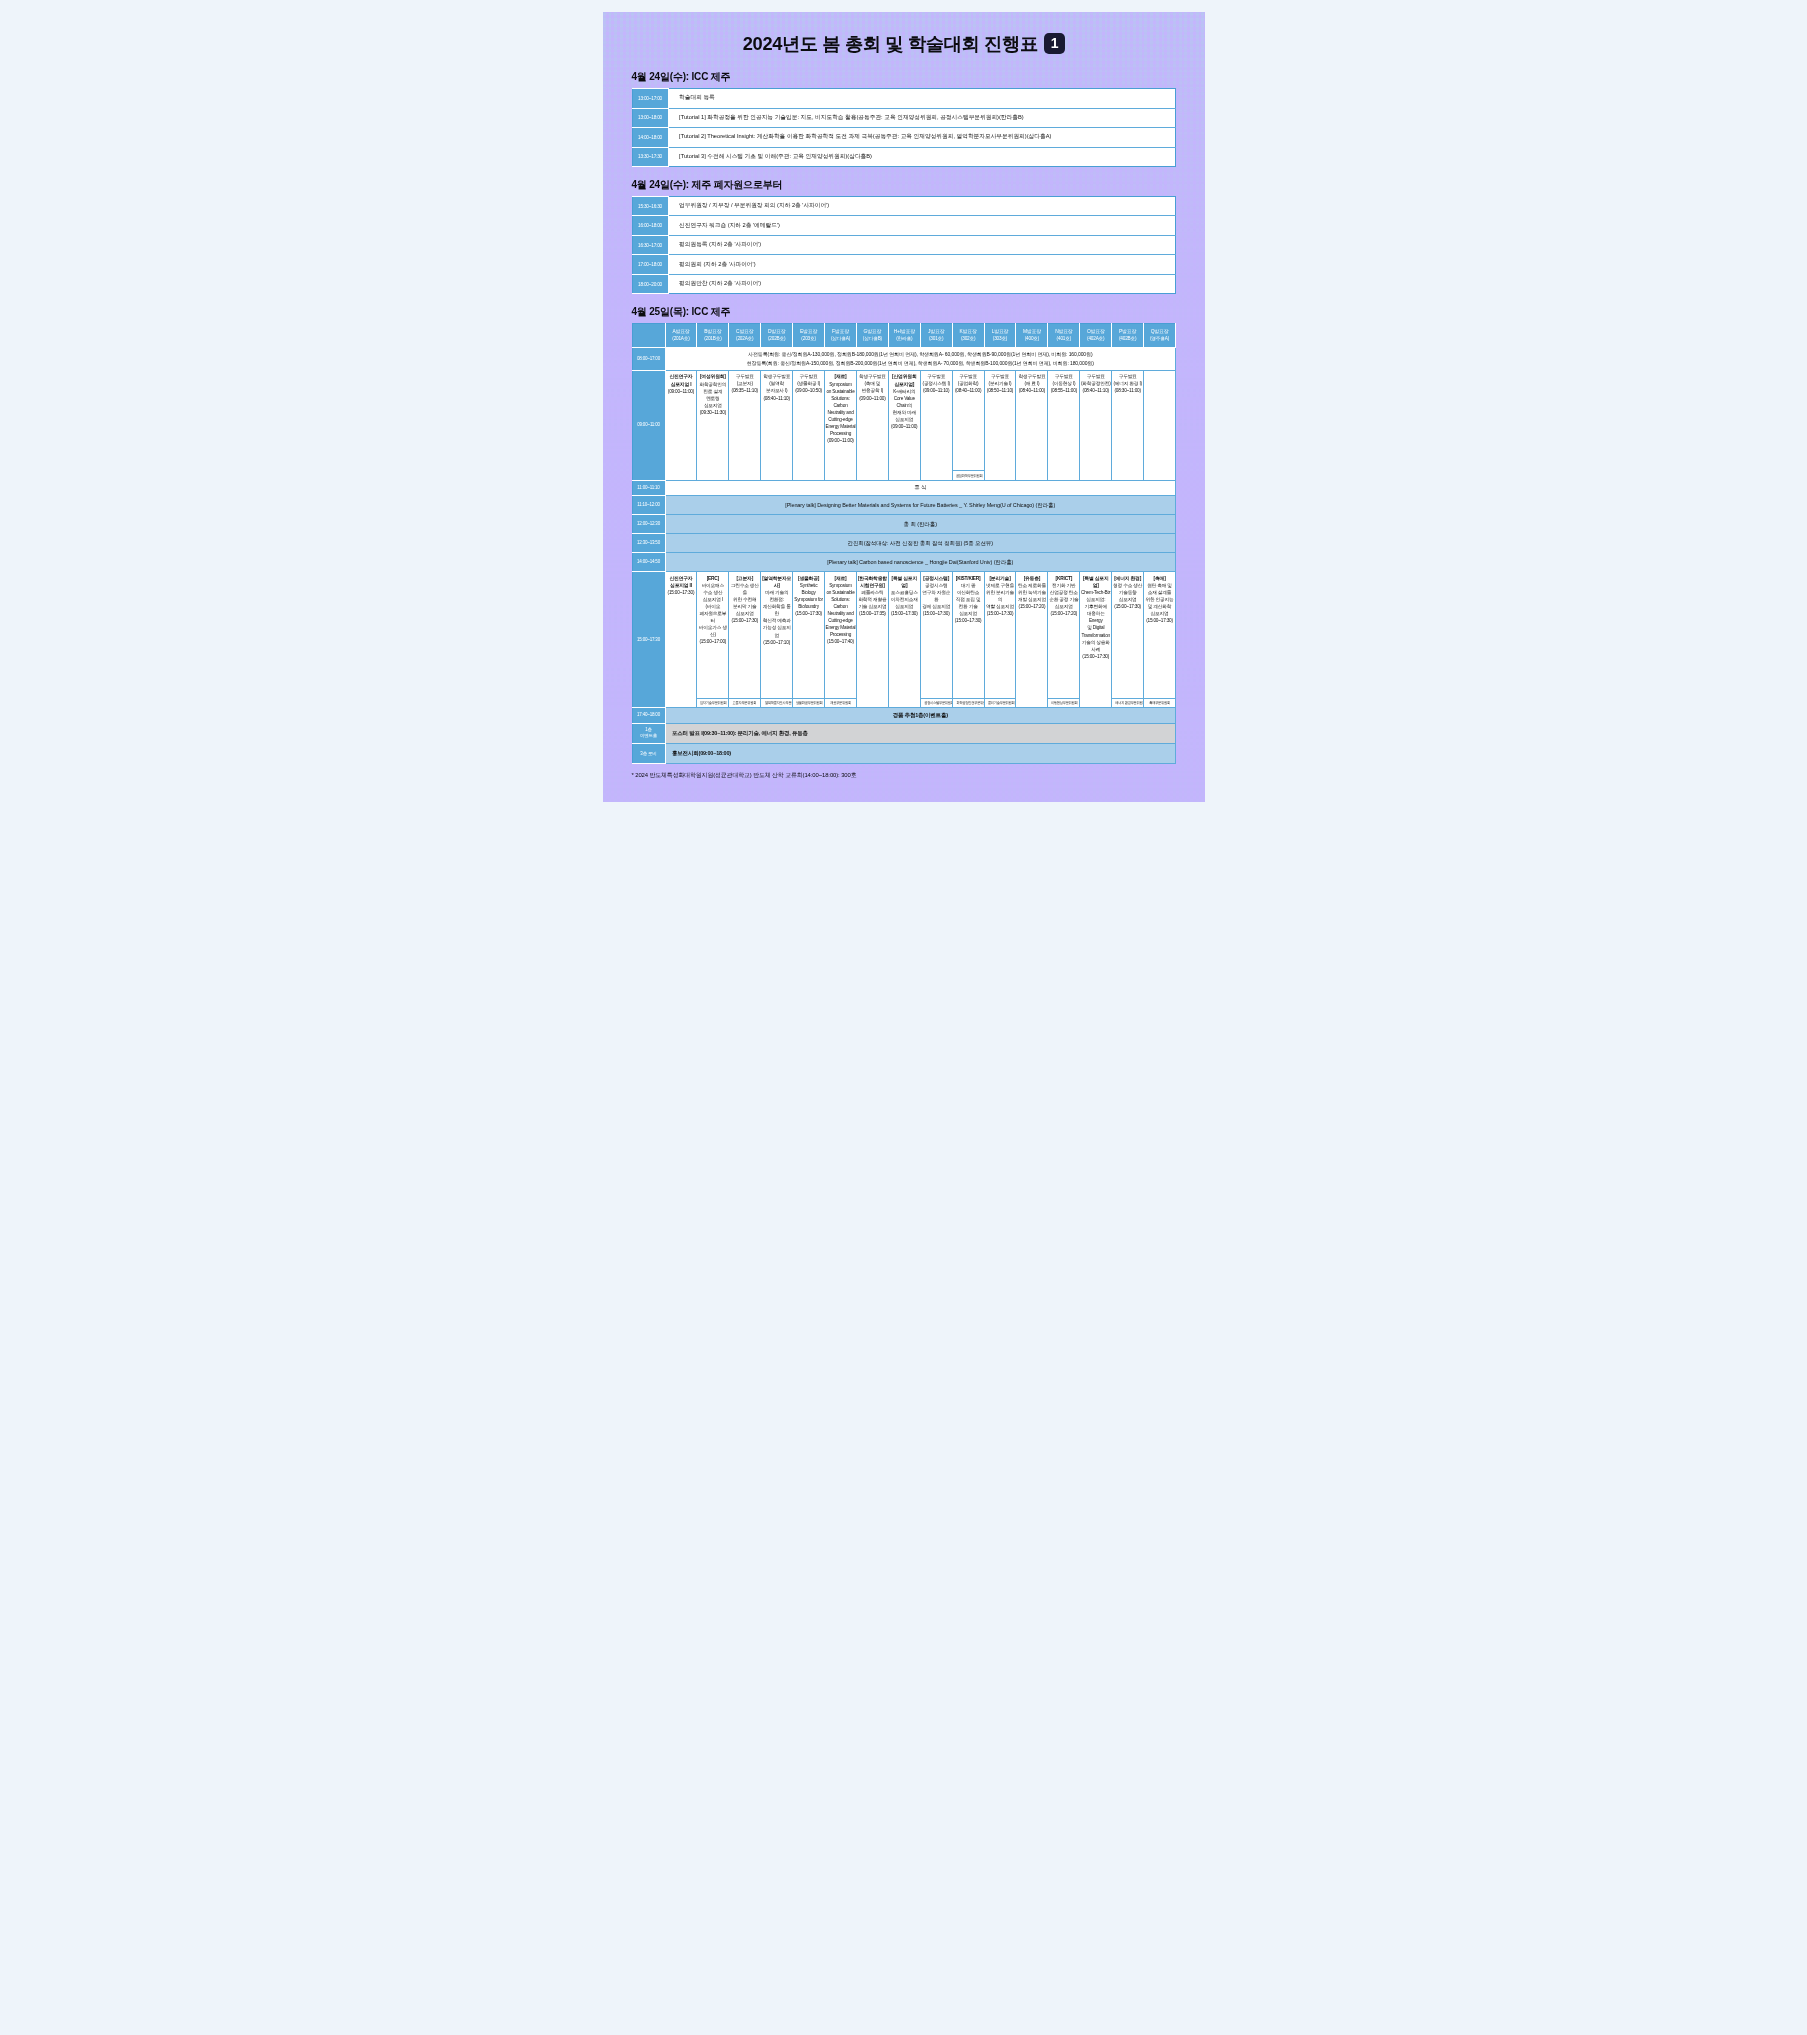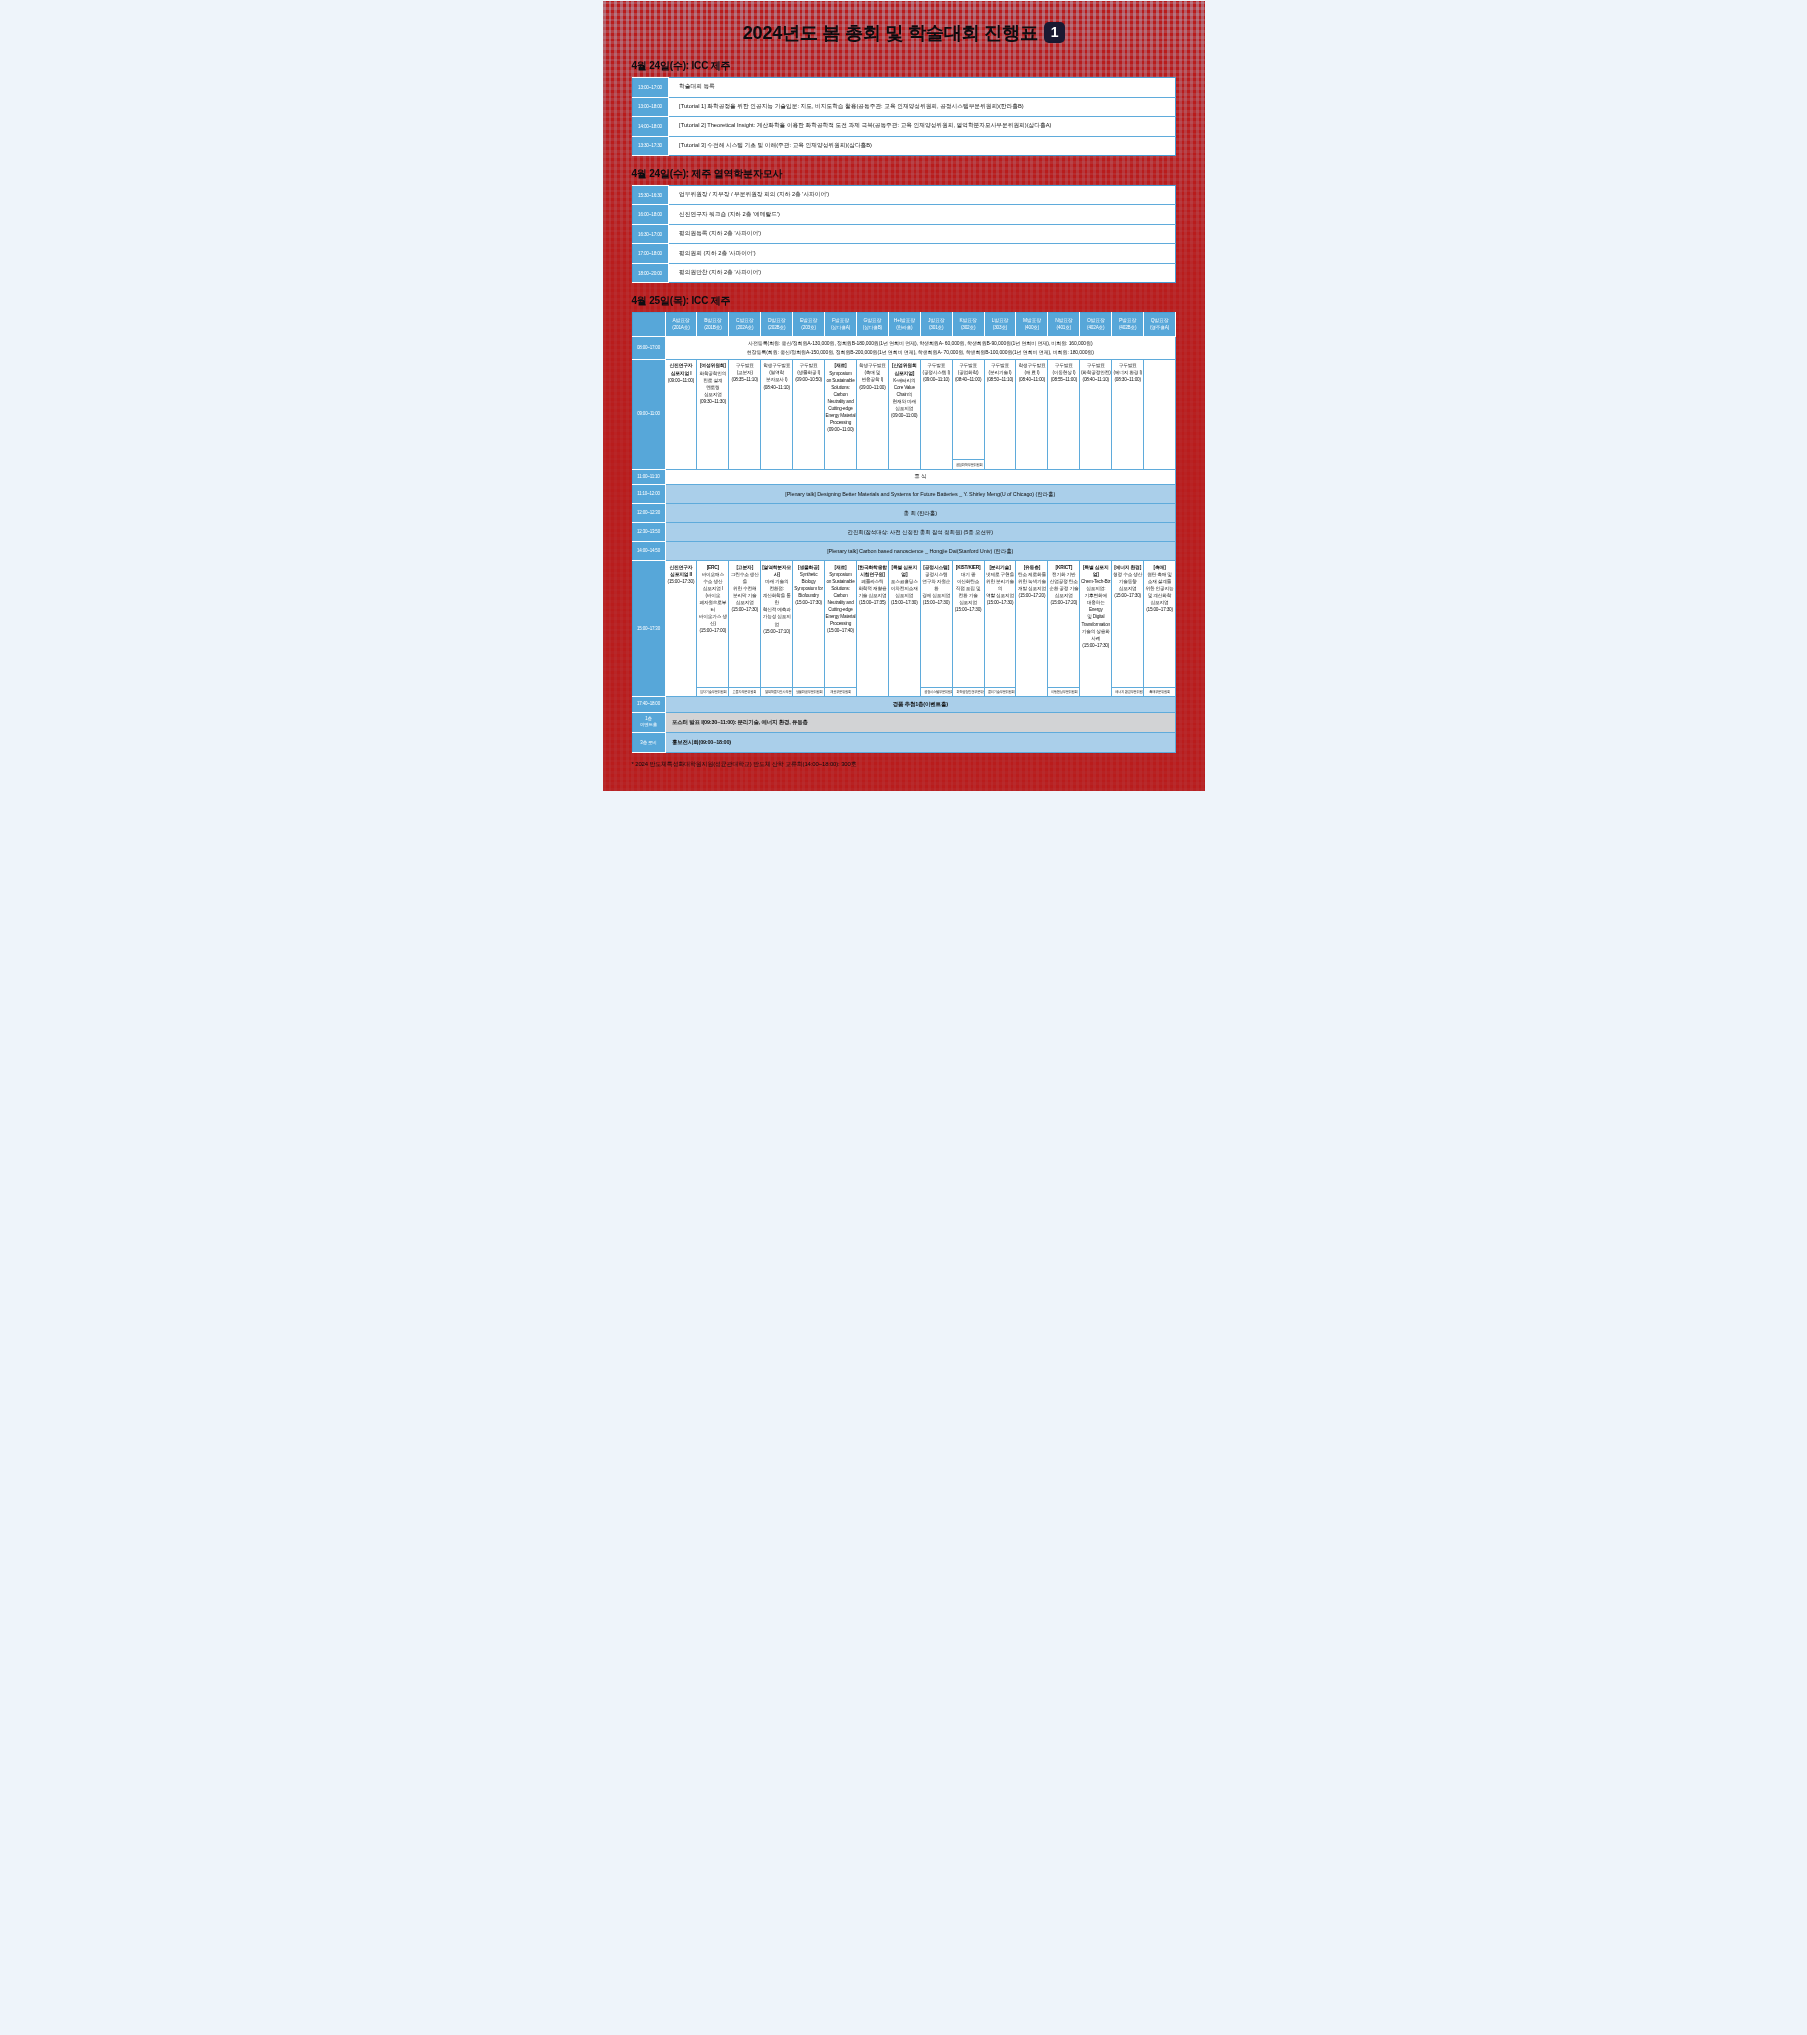--- a/index.html
+++ b/index.html
@@ -1,17 +1,17 @@
 <!DOCTYPE html>
 <html style="font-size:6.5px"><head>
 <meta charset="utf-8">
 <style>
   html,body{margin:0;padding:0;}
   body{background:#eef4fa;font-family:"Liberation Sans","DejaVu Sans",sans-serif;color:#111;}
-  .page{position:relative;width:602px;min-height:773px;margin:1px auto;background:#b91c1c;overflow:hidden;}
+  .page{position:relative;width:602px;min-height:773px;margin:12px auto;background:#c4b5fd;overflow:hidden;}
   .page::before{content:"";position:absolute;inset:0;pointer-events:none;
     background-image:
       repeating-linear-gradient(90deg, rgba(176,208,234,.38) 0 2.8px, rgba(255,255,255,0) 2.8px 5.7px),
       repeating-linear-gradient(0deg, rgba(176,208,234,.22) 0 2.8px, rgba(255,255,255,0) 2.8px 5.7px);
     -webkit-mask-image:linear-gradient(180deg,#000 0%,rgba(0,0,0,.55) 14%,rgba(0,0,0,.18) 34%,rgba(0,0,0,.10) 60%,rgba(0,0,0,.16) 100%);
     mask-image:linear-gradient(180deg,#000 0%,rgba(0,0,0,.55) 14%,rgba(0,0,0,.18) 34%,rgba(0,0,0,.10) 60%,rgba(0,0,0,.16) 100%);
   }
   .content{position:relative;padding:19px 28.5px 16.3px 29px;}
   
   .titlebar{text-align:center;margin:0 0 14px 0;}
@@ -102,21 +102,21 @@
             </tr>
             <tr class="srow">
               <th class="timecell">13:30~17:30</th>
               <td class="eventcell">[Tutorial 3] 수전해 시스템 기초 및 이해(주관: 교육 인재양성위원회)(삼다홀B)</td>
             </tr>
           </tbody>
       </table>
     </section>
 
     <section>
-      <div class="sec-heading">4월 24일(수): 제주 열역학분자모사</div>
+      <div class="sec-heading">4월 24일(수): 제주 폐자원으로부터</div>
       <table class="sched">
         <tbody>
             <tr class="srow">
               <th class="timecell">15:30~16:30</th>
               <td class="eventcell">업무위원장 / 지부장 / 부문위원장 회의 (지하 2층 '사파이어')</td>
             </tr>
             <tr class="srow">
               <th class="timecell">16:00~18:00</th>
               <td class="eventcell">신진연구자 워크숍 (지하 2층 '에메랄드')</td>
             </tr>

